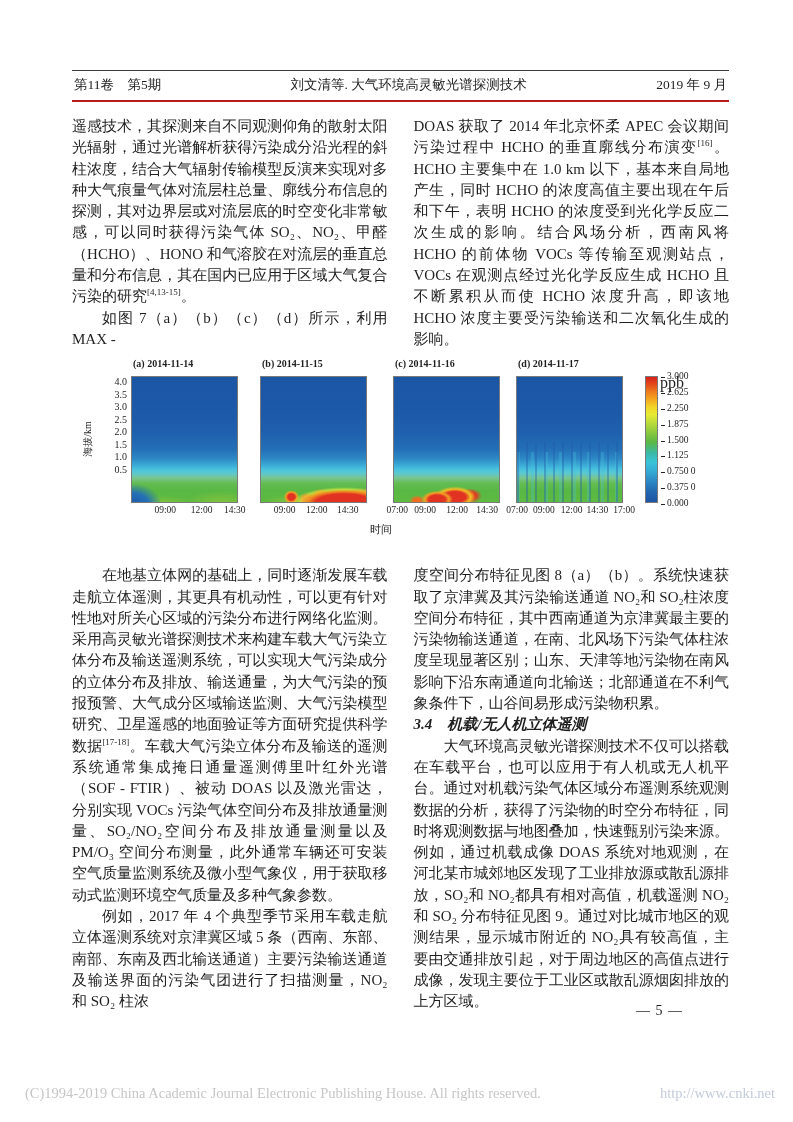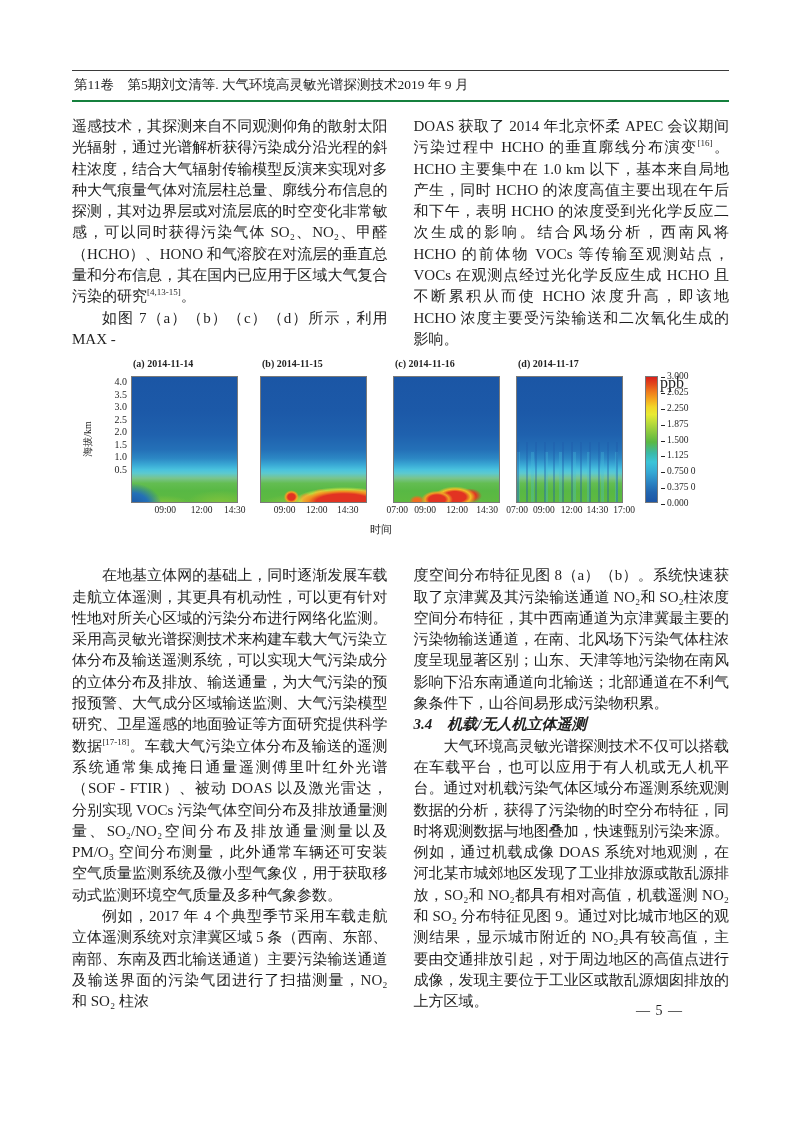--- a/index.html
+++ b/index.html
@@ -1,21 +1,21 @@
 <!DOCTYPE html>
 <html><head>
 <meta charset="utf-8">
 <style>
   html,body{margin:0;padding:0;background:#e8e8e8;}
   .page{position:relative;width:793px;height:1122px;background:#ffffff;overflow:hidden;
         font-family:"Liberation Serif","DejaVu Serif",serif;color:#1f1f1f;}
   .content{position:absolute;left:72px;top:70px;width:657px;}
   
-  .jheader{display:flex;justify-content:flex-start;align-items:center;
-           border-top:1px solid #3a3a3a;border-bottom:2px solid #15803d;
+  .jheader{display:flex;justify-content:space-between;align-items:center;
+           border-top:1px solid #3a3a3a;border-bottom:2px solid #b91c1c;
            padding:5px 2px 6px 2px;font-size:13.5px;}
   .jheader .mid{font-weight:400;}
   
   .cols{display:flex;gap:26px;margin-top:14px;}
   .col{width:321px;font-size:15px;line-height:21.3px;text-align:justify;text-justify:inter-character;}
   .col p{margin:0;}
   .ind{text-indent:2em;}
   sup{font-size:9px;line-height:0;}
   .schead{font-weight:bold;font-style:italic;margin:2px 0 2px 0;}
   
@@ -179,13 +179,17 @@
         <p><span>度空间分布特征见图 8（a）（b）。系统快速获取了京津冀及其污染输送通道 NO₂和 SO₂柱浓度空间分布特征，其中西南通道为京津冀最主要的污染物输送通道，在南、北风场下污染气体柱浓度呈现显著区别；山东、天津等地污染物在南风影响下沿东南通道向北输送；北部通道在不利气象条件下，山谷间易形成污染物积累。</span></p>
         <p class="schead">3.4　机载/无人机立体遥测</p>
         <p class="ind"><span>大气环境高灵敏光谱探测技术不仅可以搭载在车载平台，也可以应用于有人机或无人机平台。通过对机载污染气体区域分布遥测系统观测数据的分析，获得了污染物的时空分布特征，同时将观测数据与地图叠加，快速甄别污染来源。例如，通过机载成像 DOAS 系统对地观测，在河北某市城郊地区发现了工业排放源或散乱源排放，SO₂和 NO₂都具有相对高值，机载遥测 NO₂ 和 SO₂ 分布特征见图 9。通过对比城市地区的观测结果，显示城市附近的 NO₂具有较高值，主要由交通排放引起，对于周边地区的高值点进行成像，发现主要位于工业区或散乱源烟囱排放的上方区域。</span></p>
       </div>
     </div>
 
   </div>
 
   <div class="pagenum">— 5 —</div>
 
+  <div class="pfooter">
+    <span>(C)1994-2019 China Academic Journal Electronic Publishing House. All rights reserved.</span>
+    <span class="furl">http://www.cnki.net</span>
+  </div>
 </div>
 
 </body></html>

